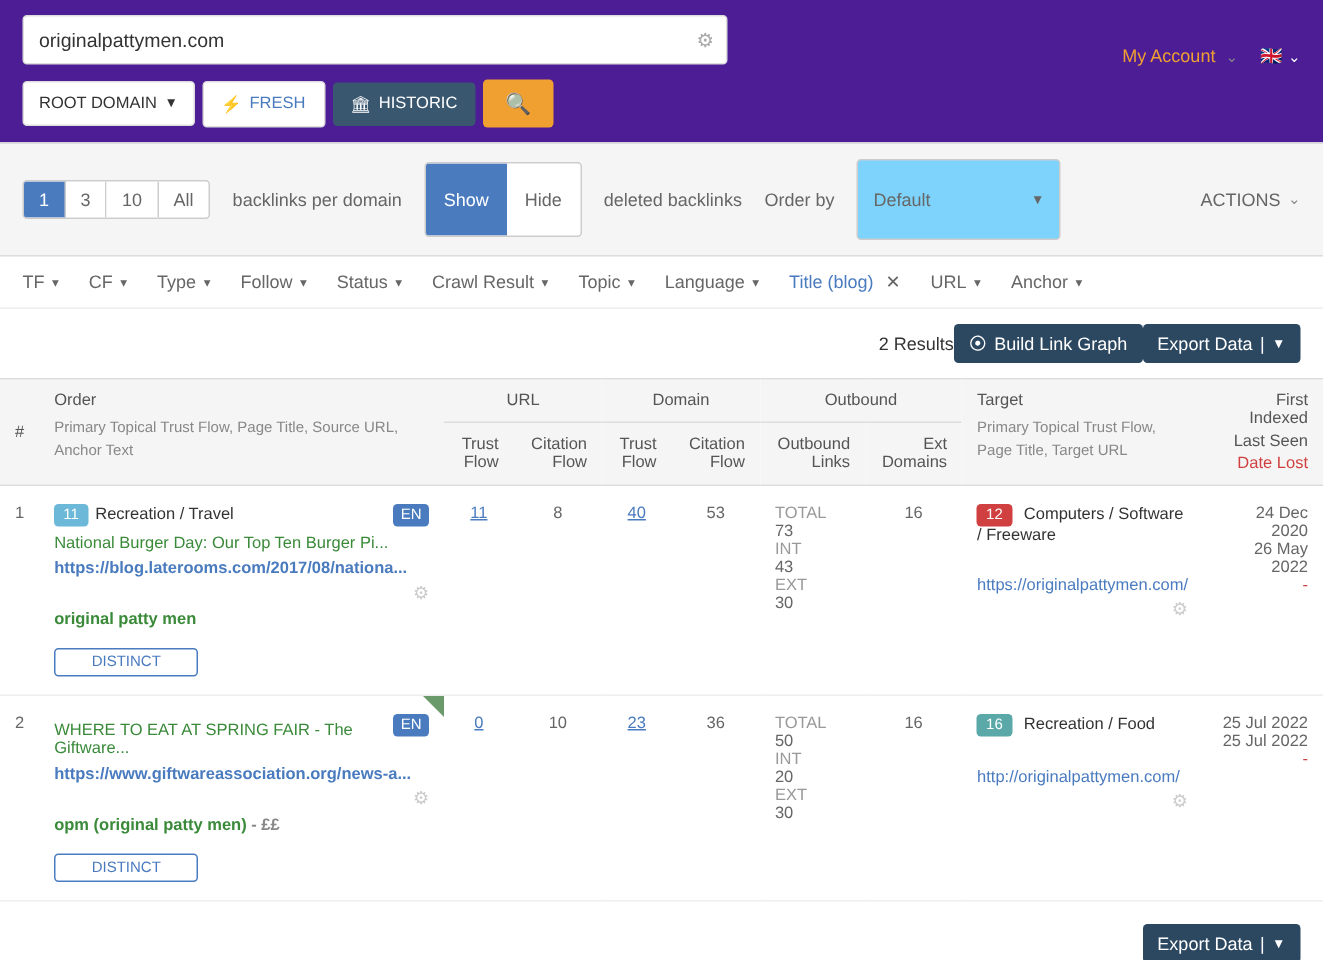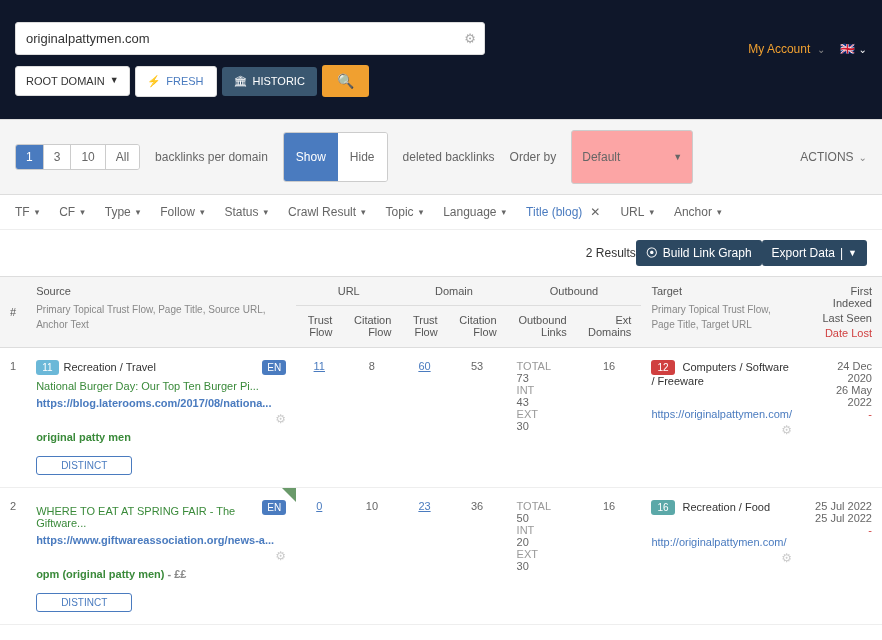--- a/index.html
+++ b/index.html
@@ -1,37 +1,37 @@
 <!DOCTYPE html>
 <html><head>
 <meta charset="utf-8">
 <style>
 *{margin:0;padding:0;box-sizing:border-box;font-family:Arial,Helvetica,sans-serif}
 body{background:#fff;font-size:12px;color:#333;width:882px}
-.header{background:#0f172a;padding:22px 15px;display:flex;justify-content:space-between;align-items:flex-start}
+.header{background:#4c1d95;padding:10px 15px;display:flex;justify-content:space-between;align-items:flex-start}
 .header-left{display:flex;flex-direction:column;gap:10px}
 .domain-input{width:470px;padding:8px 10px;border:1px solid #ddd;border-radius:3px;font-size:13px;background:#fff;position:relative}
 .domain-input .gear{position:absolute;right:8px;top:8px;color:#aaa}
 .btn-group{display:flex;gap:5px;align-items:center}
 .select-root{background:#fff;padding:8px 10px;border-radius:3px;font-size:11px;display:flex;align-items:flex-start;gap:5px;border:1px solid #ddd}
 .btn{padding:8px 12px;border-radius:3px;font-size:11px;display:inline-flex;align-items:center;gap:5px;cursor:pointer;border:1px solid #ddd;background:#fff}
 .btn-fresh{background:#fff;color:#4a7bbf}
 .btn-historic{background:#3a5770;color:#fff;border:none}
 .btn-search{background:#f0a030;color:#fff;padding:8px 15px;border:none;font-size:14px}
 .header-right{display:flex;align-items:center;gap:15px;color:#f0a030;font-size:12px;padding-top:20px}
 .chevron{font-size:10px;color:#888}
 .toolbar{background:#f5f5f5;border-top:1px solid #ddd;border-bottom:1px solid #ddd;padding:10px 15px;display:flex;align-items:center;gap:15px;font-size:12px;color:#666}
 .pagination{display:flex;border:1px solid #ccc;border-radius:3px;overflow:hidden}
 .pagination span{padding:5px 10px;border-right:1px solid #ccc;cursor:pointer;background:#fff}
 .pagination span:last-child{border-right:none}
 .pagination span.active{background:#4a7bbf;color:#fff}
 .toggle{display:flex;border:1px solid #ccc;border-radius:3px;overflow:hidden}
 .toggle span{padding:17px 12px;cursor:pointer;background:#fff}
 .toggle span.active{background:#4a7bbf;color:#fff}
-.order-select{padding:19px 10px;border:1px solid #ccc;border-radius:3px;width:122px;background:#fca5a5;display:flex;justify-content:space-between;align-items:center}
+.order-select{padding:19px 10px;border:1px solid #ccc;border-radius:3px;width:136px;background:#7dd3fc;display:flex;justify-content:space-between;align-items:center}
 .actions{margin-left:auto;color:#666;font-size:12px;display:flex;align-items:center;gap:5px}
 .filters{padding:10px 15px;display:flex;gap:20px;font-size:12px;color:#666;border-bottom:1px solid #eee;align-items:center}
 .filter-item{display:flex;align-items:center;gap:5px;cursor:pointer}
 .filter-item.active{color:#4a7bbf}
 .filter-item .close{color:#666;margin-left:3px}
 .results-bar{padding:10px 15px;display:flex;justify-content:flex-end;align-items:center;gap:0;font-size:12px}
 .btn-dark{background:#2c4861;color:#fff;padding:6px 10px;border-radius:3px;display:inline-flex;align-items:center;gap:5px;cursor:pointer;font-size:12px}
 .table{width:100%;border-collapse:collapse}
 .table-header{background:#f5f5f5;border-top:1px solid #ddd;border-bottom:1px solid #ddd}
 .table-header td{padding:8px 10px;font-size:11px;color:#555;vertical-align:top}
@@ -176,21 +176,21 @@
   <span class="btn-dark">
     <span>Export Data</span> | <span class="caret">▼</span>
   </span>
 </div>
 
 <table class="table">
   <thead class="table-header">
     <tr>
       <td rowspan="2" style="width:25px;text-align:center;vertical-align:middle">#</td>
       <td rowspan="2" style="width:270px">
-        <div>Source</div>
+        <div>Order</div>
         <div class="source-header-sub">Primary Topical Trust Flow, Page Title, Source URL, Anchor Text</div>
       </td>
       <td colspan="2" class="header-group">URL</td>
       <td colspan="2" class="header-group">Domain</td>
       <td colspan="2" class="header-group">Outbound</td>
       <td rowspan="2" style="width:155px">
         <div>Target</div>
         <div class="source-header-sub">Primary Topical Trust Flow, Page Title, Target URL</div>
       </td>
       <td rowspan="2" style="width:80px;text-align:right">
@@ -216,21 +216,21 @@
       <span class="lang-badge">EN</span>
       <span class="badge badge-blue">11</span><span class="topic">Recreation / Travel</span>
       <span class="title-link">National Burger Day: Our Top Ten Burger Pi...</span>
       <span class="url-link">https://blog.laterooms.com/2017/08/nationa...</span>
       <div style="text-align:right"><span class="gear-icon">⚙</span></div>
       <span class="anchor-text">original patty men</span>
       <span class="distinct">DISTINCT</span>
     </td>
     <td class="num"><a>11</a></td>
     <td class="num">8</td>
-    <td class="num"><a>60</a></td>
+    <td class="num"><a>40</a></td>
     <td class="num">53</td>
     <td class="outbound-col">
       <div><span class="lbl">TOTAL</span> 73</div>
       <div><span class="lbl">INT</span> 43</div>
       <div><span class="lbl">EXT</span> 30</div>
     </td>
     <td class="num">16</td>
     <td>
       <span class="badge badge-red">12</span>
       <span class="topic">Computers / Software / Freeware</span>

